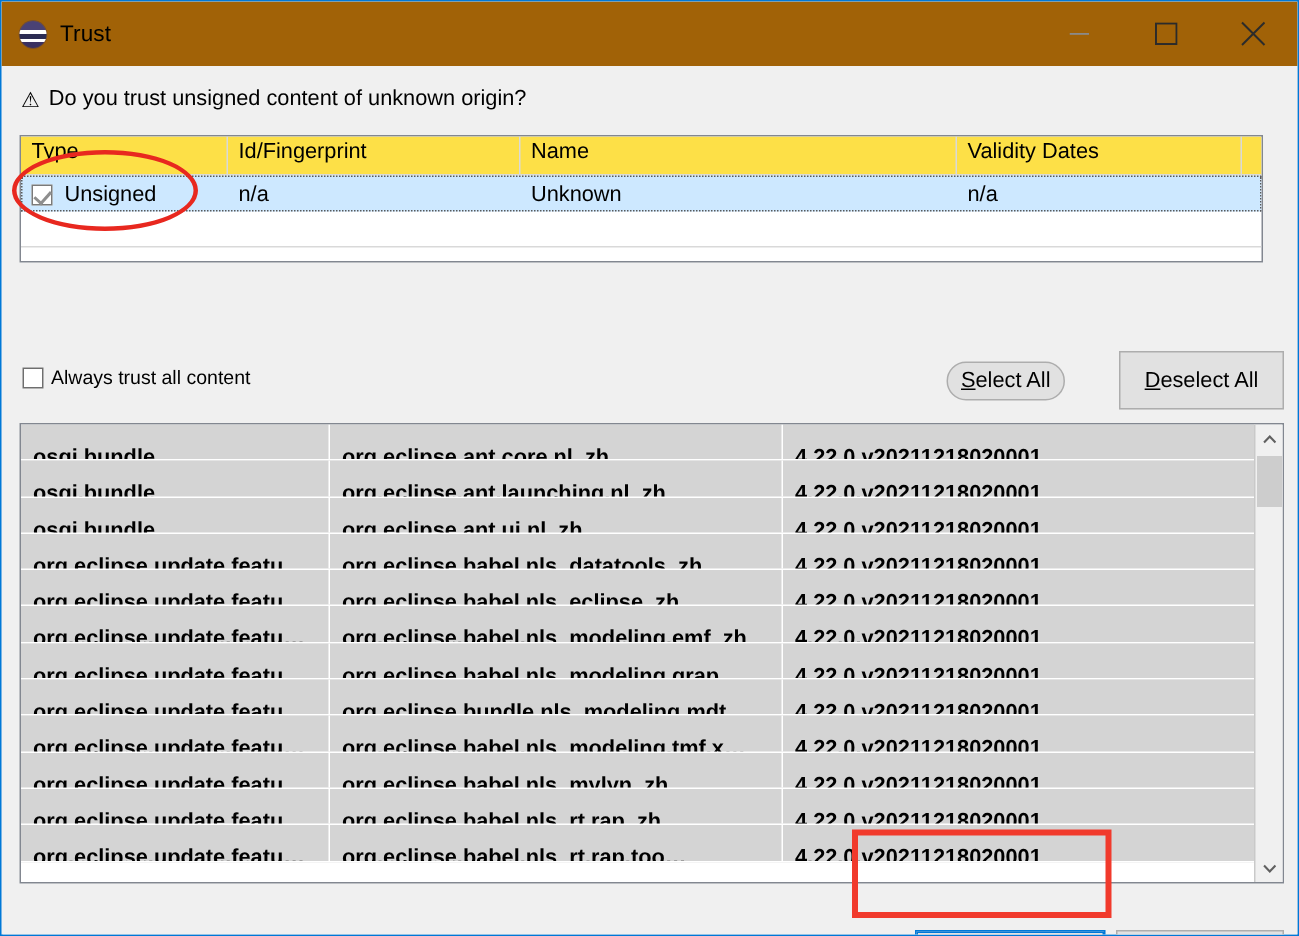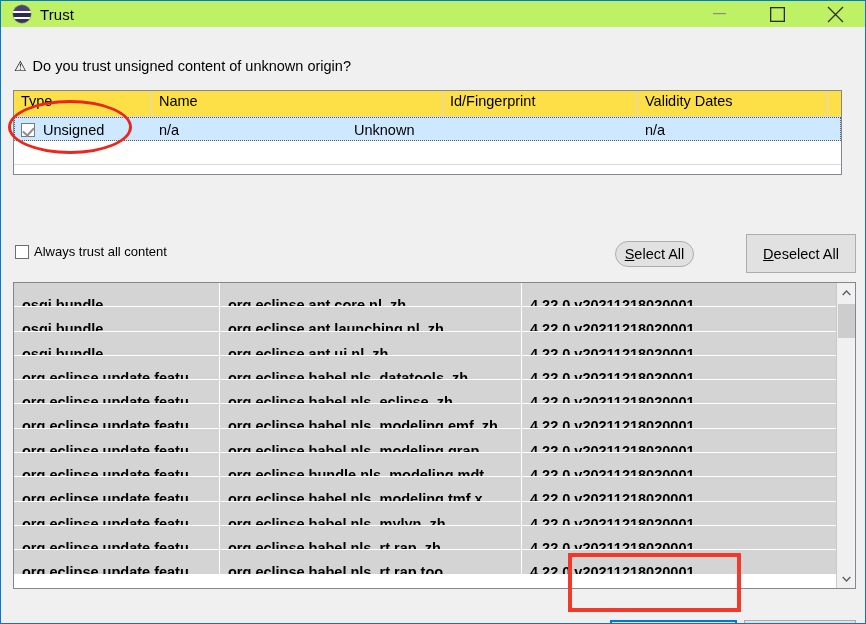--- a/index.html
+++ b/index.html
@@ -20,22 +20,22 @@
     border: 1px solid #0078d7;
     background: #f0f0f0;
     overflow: hidden;
   }
 
   
   .titlebar {
     position: absolute;
     left: 0; top: 0;
     width: 864px;
-    height: 26px;
-    background: #bef264;
+    height: 43px;
+    background: #a16207;
     display: flex;
     align-items: center;
   }
   .title-icon {
     width: 18px;
     height: 18px;
     margin-left: 12px;
     margin-right: 9px;
     border-radius: 50%;
     background: linear-gradient(180deg,
@@ -197,21 +197,21 @@
     color: #000;
     display: flex;
     align-items: center;
     justify-content: center;
     padding: 0;
   }
   .btn u { text-underline-offset: 1px; }
 
   .btn-select-all {
     position: absolute;
-    left: 613px; top: 197px;
+    left: 629px; top: 197px;
     width: 79px; height: 26px; border-radius: 13px;
   }
   .btn-deselect-all {
     position: absolute;
     left: 744px; top: 190px;
     width: 110px; height: 39px;
   }
 
   
   .art-table {
@@ -382,22 +382,22 @@
   <div class="dialog-body">
 
     <div class="prompt">
       <span class="warn-glyph">⚠</span>
       <span>Do you trust unsigned content of unknown origin?</span>
     </div>
 
     <div class="cert-table">
       <div class="cert-head">
         <div class="ch c-type">Type</div>
+        <div class="ch c-id">Id/Fingerprint</div>
         <div class="ch c-name">Name</div>
-        <div class="ch c-id">Id/Fingerprint</div>
         <div class="ch c-val">Validity Dates</div>
         <div class="ch c-pad"></div>
       </div>
       <div class="cert-row selected">
         <div class="cc c-type">
           <span class="tbl-check"></span>
           <span>Unsigned</span>
         </div>
         <div class="cc c-id">n/a</div>
         <div class="cc c-name">Unknown</div>

